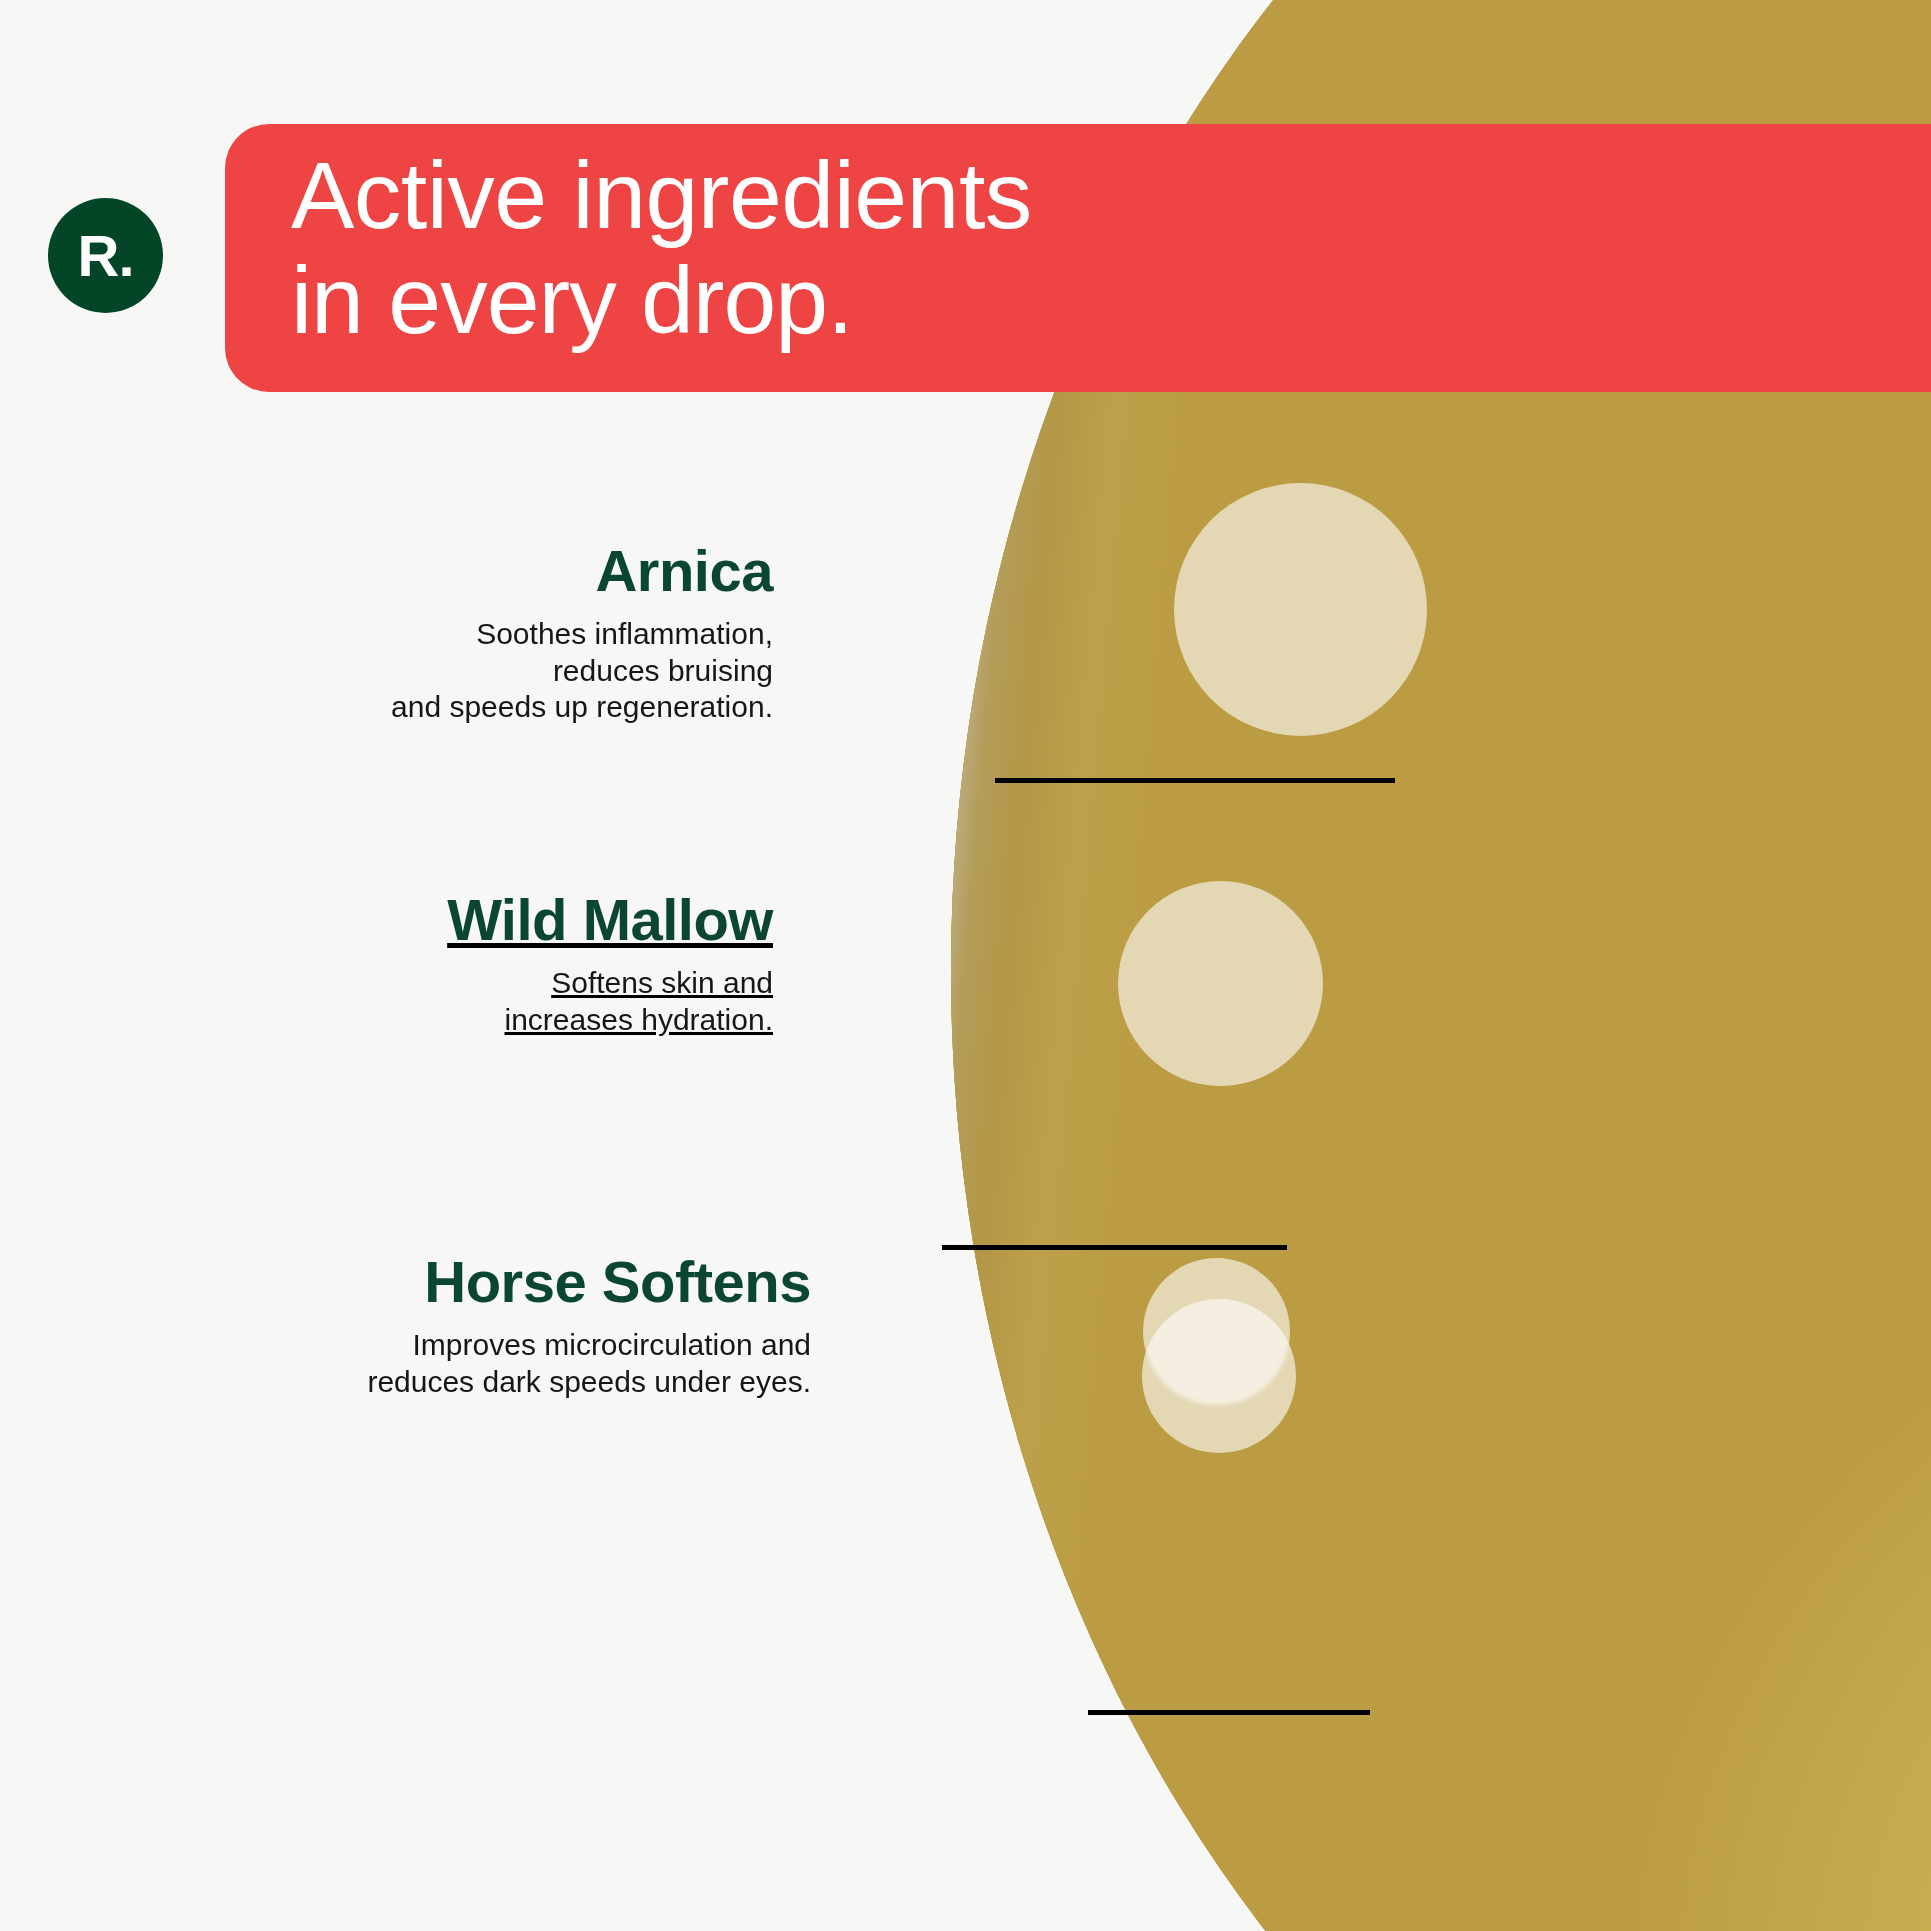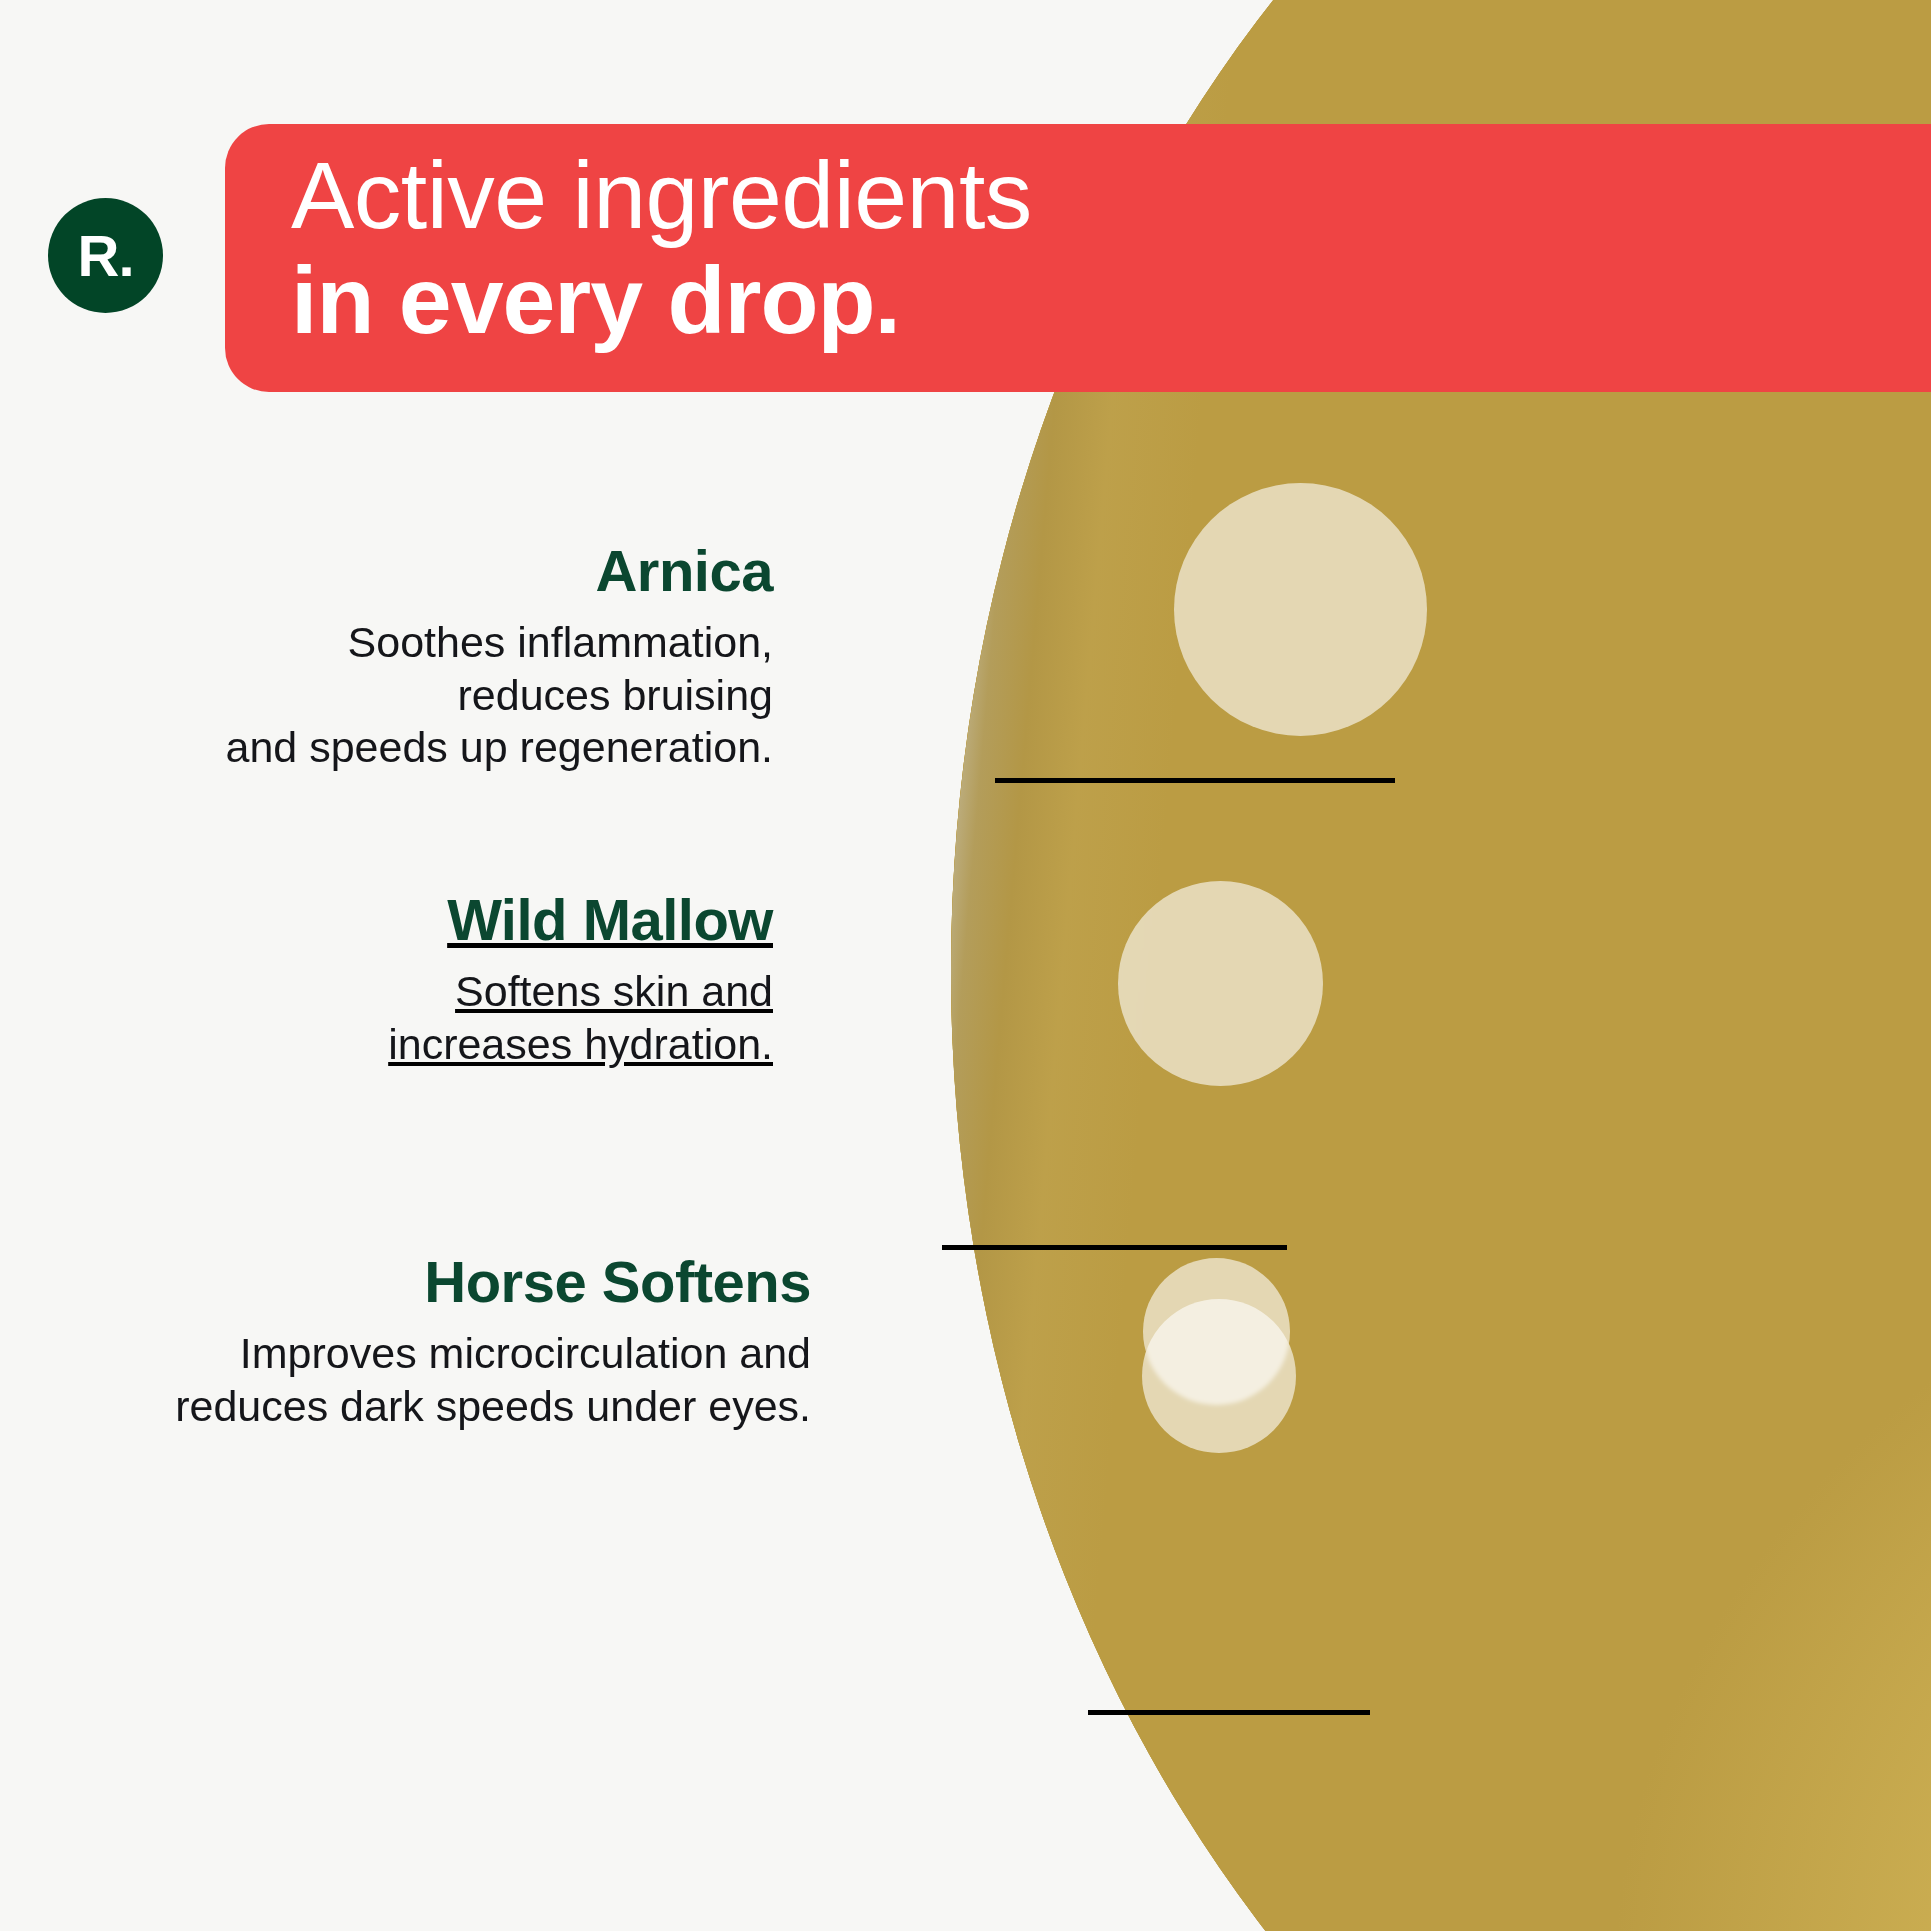--- a/index.html
+++ b/index.html
@@ -114,21 +114,21 @@
     color: #ffffff;
     font-size: 95px;
     font-weight: 400;
     line-height: 1.07;
     letter-spacing: -0.5px;
     white-space: nowrap;
   }
   .banner-l2 {
     color: #ffffff;
     font-size: 95px;
-    font-weight: 700;
+    font-weight: 400;
     line-height: 1.12;
     letter-spacing: -1px;
     white-space: nowrap;
   }
 
   
   .logo {
     position: absolute;
     left: 48px;
     top: 198px;
@@ -156,21 +156,21 @@
     color: #0b4730;
     font-size: 58px;
     font-weight: 700;
     line-height: 1.1;
     margin: 0 0 13.5px 0;
     letter-spacing: -0.5px;
     text-align: right;
   }
   .ing-desc {
     color: #15161a;
-    font-size: 43px;
+    font-size: 30px;
     font-weight: 400;
     line-height: 1.22;
     margin: 0;
     white-space: pre-line;
   }
 
   .ing-1 { left: 116px; top: 539px; width: 657px; }
   .ing-2 { left: 116px; top: 888px; width: 657px; text-decoration: underline; }
   .ing-3 { left: 77px;  top: 1250px; width: 734px; }
 

